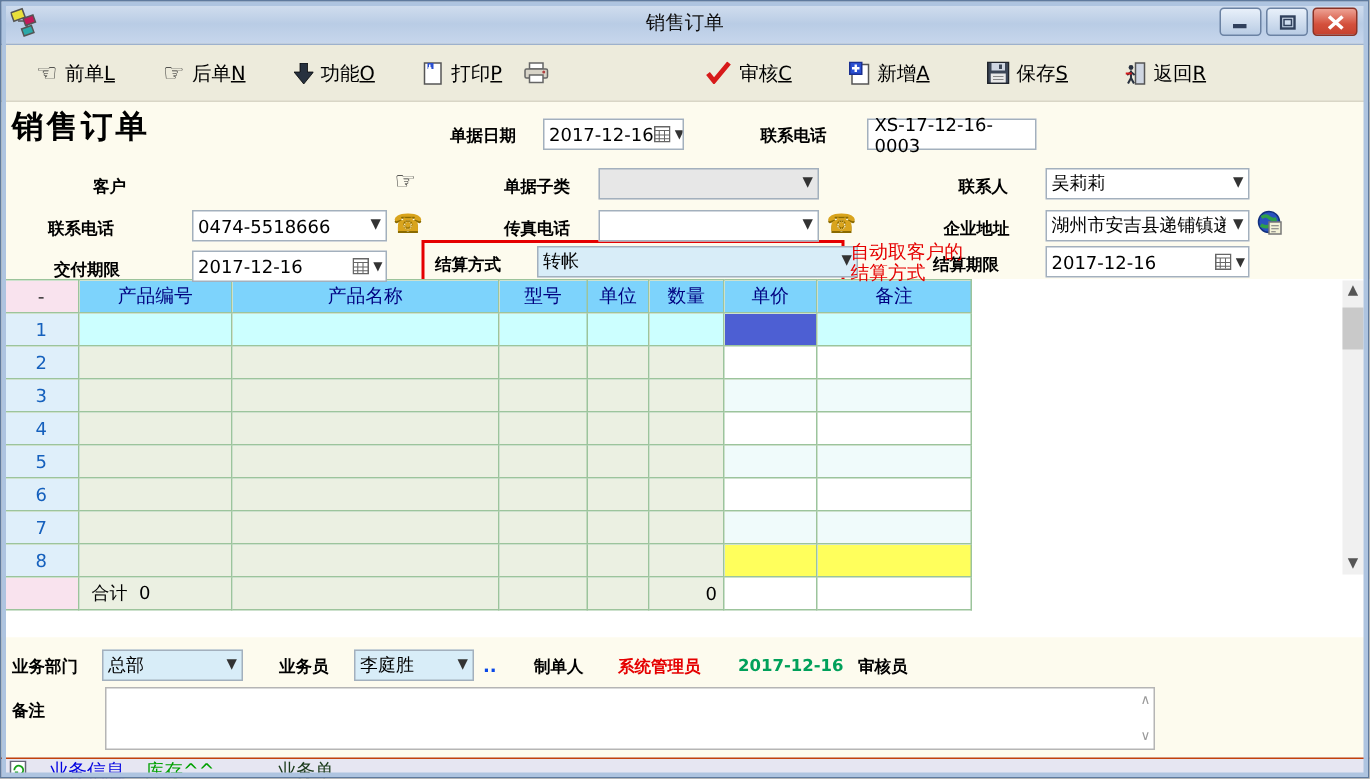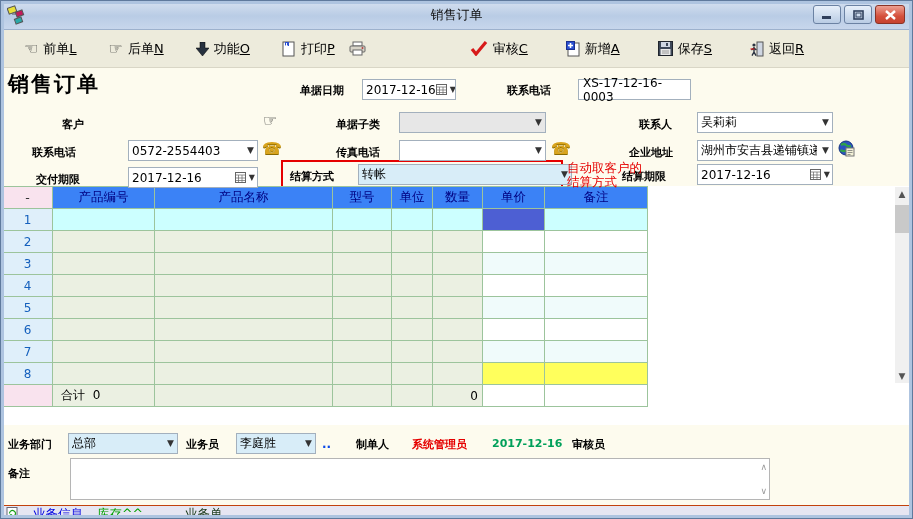--- a/index.html
+++ b/index.html
@@ -41,21 +41,21 @@
     display:flex;align-items:center;padding-left:4px;font-size:12px;z-index:3;}
   .sideicon{position:absolute;z-index:4;line-height:1;}
   .phone-glyph{font-size:16px;color:#d9a41d;text-shadow:0 1px 0 #8a6a00;}
   .hand-glyph{font-size:16px;color:#222;}
   .red-rect{position:absolute;left:281px;top:160px;width:282px;height:29px;border:2px solid #e50000;z-index:2;background:transparent;}
   .annotation{position:absolute;left:567px;top:161px;width:82px;color:#e50000;font-size:12.5px;line-height:14px;z-index:6;word-break:break-all;}
   
   .grid-area{position:absolute;left:0;top:186px;width:913px;height:239px;background:#fff;z-index:2;}
   table.grid{border-collapse:collapse;table-layout:fixed;position:absolute;left:2px;top:0;font-size:12px;}
   table.grid td,table.grid th{border:1px solid #9cc49c;height:22px;padding:0 2px;overflow:hidden;}
-  table.grid thead th{background:#3b82f6;color:#000080;font-weight:normal;font-size:12.5px;}
+  table.grid thead th{background:#7dd3fc;color:#000080;font-weight:normal;font-size:12.5px;}
   table.grid thead th.rowhdr{background:#f9e3ee;color:#333;}
   table.grid td.rowhdr{background:#dfeffa;color:#1560bd;text-align:center;}
   table.grid tbody td.c1,table.grid tbody td.c2,table.grid tbody td.c3,
   table.grid tbody td.c4,table.grid tbody td.c5,table.grid tbody td.c6,
   table.grid tbody td.c7{background:#ebf0e2;}
   table.grid tbody tr:nth-child(even) td.c6,table.grid tbody tr:nth-child(even) td.c7{background:#fff;}
   table.grid tbody tr:nth-child(odd) td.c6,table.grid tbody tr:nth-child(odd) td.c7{background:#f0fbfb;}
   table.grid tbody tr:nth-child(1) td.c1,table.grid tbody tr:nth-child(1) td.c2,
   table.grid tbody tr:nth-child(1) td.c3,table.grid tbody tr:nth-child(1) td.c4,
   table.grid tbody tr:nth-child(1) td.c5,table.grid tbody tr:nth-child(1) td.c7{background:#ccffff;}
@@ -230,21 +230,21 @@
   </span>
 
   <span class="flabel" style="left:639px;top:117px">联系人</span>
   <span class="combo" style="left:697px;top:112px;width:136px">
     <span>吴莉莉</span>
     <span class="chev">▼</span>
   </span>
 
   <span class="flabel" style="left:32px;top:145px">联系电话</span>
   <span class="combo" style="left:128px;top:140px;width:130px">
-    <span>0572-2554403</span>
+    <span>0474-5518666</span>
     <span class="chev">▼</span>
   </span>
   <span class="sideicon phone-glyph" style="left:262px;top:141px">☎</span>
 
   <span class="flabel" style="left:336px;top:145px">传真电话</span>
   <span class="combo" style="left:399px;top:140px;width:147px">
     <span></span>
     <span class="chev">▼</span>
   </span>
   <span class="sideicon phone-glyph" style="left:551px;top:141px">☎</span>
@@ -411,21 +411,21 @@
     <div class="vscroll">
       <span class="arr up">▲</span>
       <span class="thumb"></span>
       <span class="arr down">▼</span>
     </div>
   </div>
 
   <div class="footer-bg"></div>
 
   <span class="flabel" style="left:8px;top:437px">业务部门</span>
-  <span class="combo blue" style="left:68px;top:433px;width:110px">
+  <span class="combo blue" style="left:68px;top:433px;width:94px">
     <span>总部</span>
     <span class="chev">▼</span>
   </span>
 
   <span class="flabel" style="left:186px;top:437px">业务员</span>
   <span class="combo blue" style="left:236px;top:433px;width:80px">
     <span>李庭胜</span>
     <span class="chev">▼</span>
   </span>
   <span class="dots" style="left:322px;top:437px">..</span>

